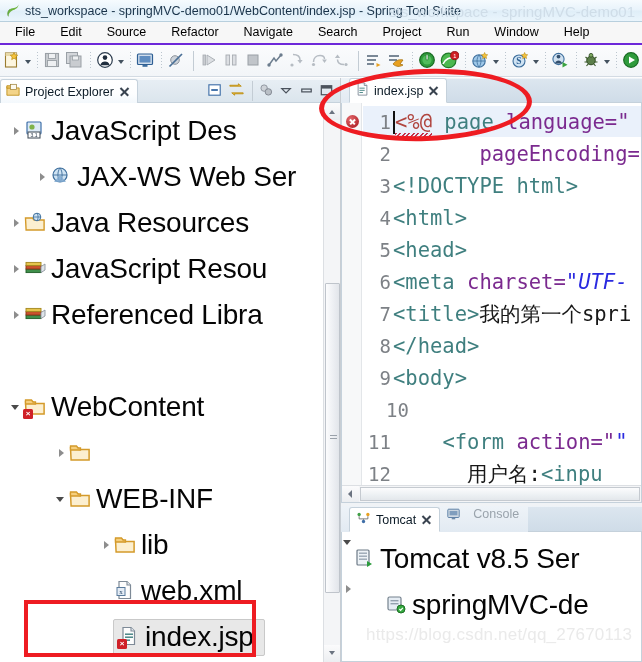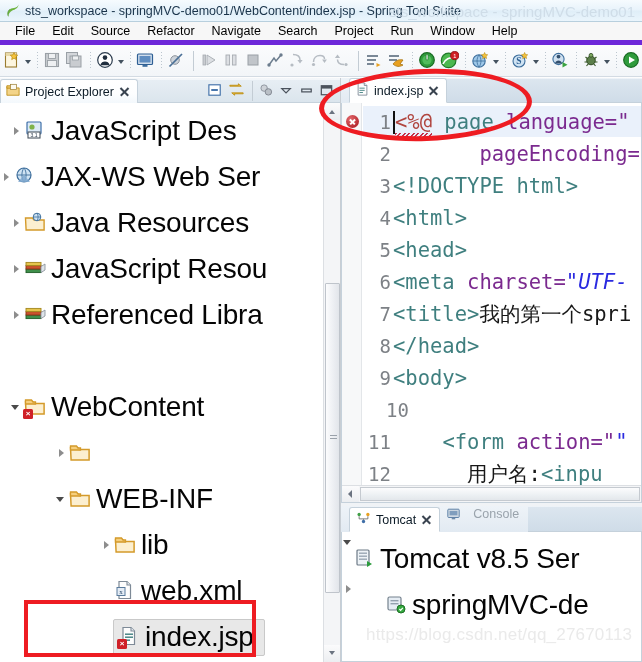--- a/index.html
+++ b/index.html
@@ -23,22 +23,22 @@
   .title-text {
     font-size:12.5px; color:#19334a; white-space:nowrap;
     font-family:"Liberation Sans", sans-serif;
   }
   .title-ghost {
     position:absolute; right:7px; top:3px; font-size:15px; color:#cfdde8; white-space:nowrap;
   }
 
   
   .menubar {
-    height:23px; background:#f7f7f7; border-bottom:5px solid #6d28d9;
-    display:flex; align-items:center; padding-left:7px; gap:0px;
+    height:23px; background:#f7f7f7; border-bottom:2px solid #6d28d9;
+    display:flex; align-items:center; padding-left:7px; gap:8px;
   }
   .menubar .mi {
     font-size:12.5px; color:#000; padding:2px 9px 3px 8px; white-space:nowrap; cursor:default;
   }
 
   
   .toolbar {
     height:32px; background:linear-gradient(180deg,#fbfcfd 0%,#f2f5f8 100%);
     border-bottom:1px solid #d3dbe3;
     display:flex; align-items:center; padding-left:2px; overflow:hidden;
@@ -423,21 +423,21 @@
             <span style="display: flex; align-items: center;">
               <span class="ticon"><svg width="22" height="20" viewBox="0 0 22 20">
                   <rect x="3" y="2" width="14" height="12" rx="1" fill="#dceaf6" stroke="#3f6fa8" stroke-width="1.2"></rect>
                   <circle cx="8" cy="7" r="2.6" fill="#7fb24a"></circle>
                   <rect x="4" y="12" width="12" height="6" fill="#fff" stroke="#4a5560" stroke-width="1.1"></rect>
                   <text x="10" y="17" font-size="5" fill="#2b3b4d" text-anchor="middle" font-family="Liberation Sans">3.1</text>
                 </svg></span>
               <span class="tlabel">JavaScript Des</span>
             </span>
           </div>
-          <div class="trow" style="top: 51px; ">
+          <div class="trow" style="top: 51px;  margin-left: 36px;">
             <span class="tw arrow-c"></span>
             <span style="display: flex; align-items: center;">
               <span class="ticon"><svg width="22" height="20" viewBox="0 0 22 20">
                   <circle cx="10" cy="9" r="7" fill="#cfe3f3" stroke="#3d6e9c" stroke-width="1.2"></circle>
                   <path d="M3 9h14M10 2c2.8 3.4 2.8 10.2 0 14M10 2c-2.8 3.4-2.8 10.2 0 14" stroke="#3d6e9c" stroke-width="0.9" fill="none"></path>
                   <path d="M4 16l6-7 6 7z" fill="#7fa8cf" opacity="0.85"></path>
                 </svg></span>
               <span class="tlabel">JAX-WS Web Ser</span>
             </span>
           </div>

